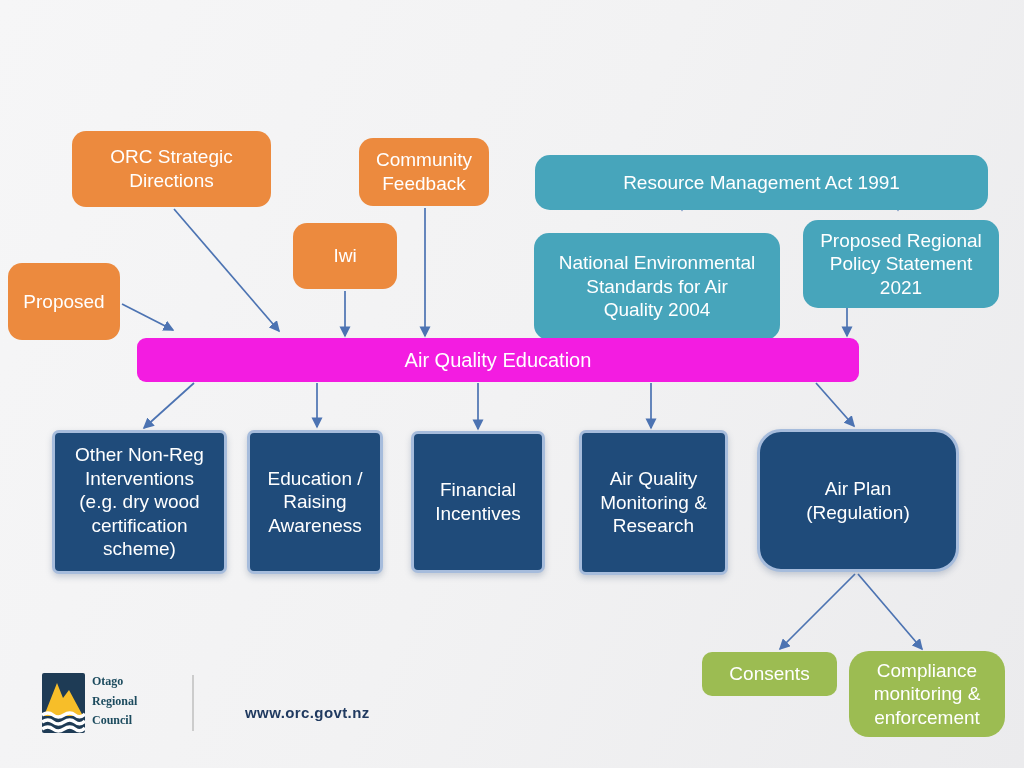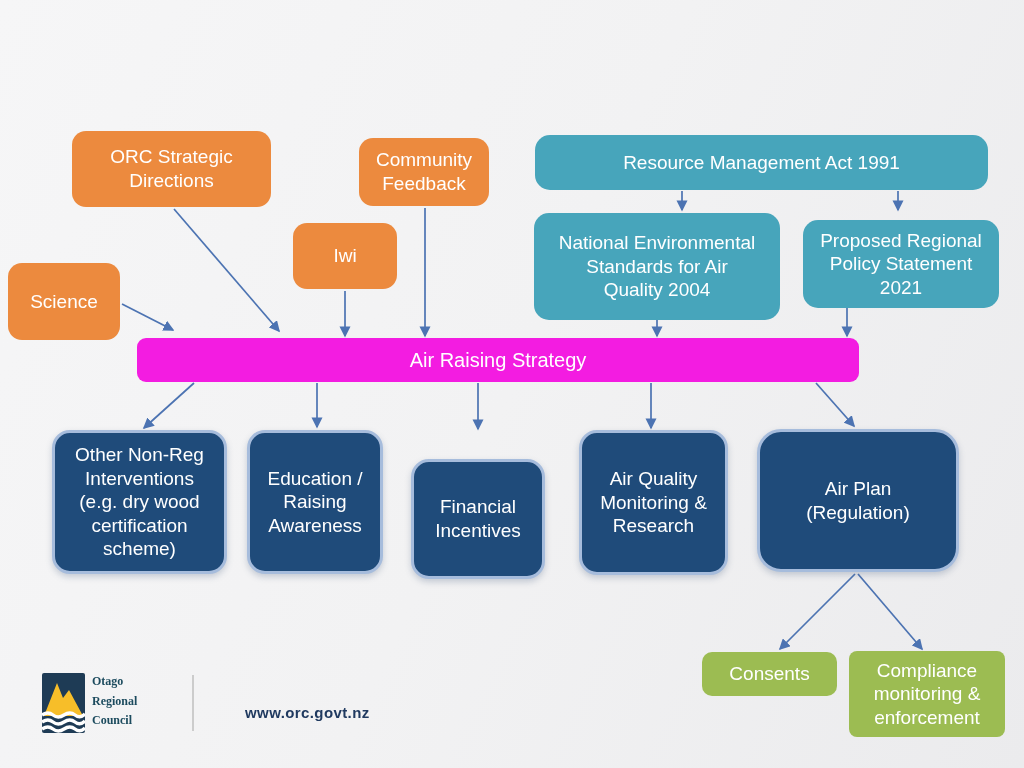--- a/index.html
+++ b/index.html
@@ -7,24 +7,24 @@
     position:relative;width:1024px;height:768px;overflow:hidden;
     background:linear-gradient(115deg,#f6f6f7 0%,#f2f2f3 50%,#ebebed 100%);
     font-family:"Liberation Sans",sans-serif;
   }
   .node{
     position:absolute;display:flex;align-items:center;justify-content:center;
     text-align:center;color:#ffffff;box-sizing:border-box;
     font-size:19px;line-height:1.24;
   }
   .orange{background:#ec8a3e;border-radius:14px;text-align:center;}
-  .teal{background:#47a5bb;border-radius:15px;}
+  .teal{background:#47a5bb;border-radius:15px;margin-top:20px;}
   .strategy{background:#f31ce1;border-radius:9px;font-size:20px;}
   .navy{
-    background:#1f4b7a;border:3px solid #a6bcdc;border-radius:18px;
+    background:#1f4b7a;border:3px solid #a6bcdc;border-radius:7px;
     box-shadow:0 3px 6px rgba(90,110,140,0.30);
   }
   .green{background:#9cbc52;border-radius:10px;}
   .arrows{position:absolute;left:0;top:0;pointer-events:none;}
   .arrows line{stroke:#4c73b2;stroke-width:1.7;}
   .footer{position:absolute;left:0;top:0;width:1024px;height:768px;pointer-events:none;}
   .logo-mark{position:absolute;left:42px;top:673px;}
   .org-name{
     position:absolute;left:92px;top:672px;
     font-family:Liberation Serif, serif;font-weight:700;
@@ -67,57 +67,57 @@
   <div class="node orange" style="left:72px;top:131px;width:199px;height:76px;padding:0 12px;">
     <span>ORC Strategic Directions</span>
   </div>
   <div class="node orange" style="left:359px;top:138px;width:130px;height:68px;padding:17px 8px;">
     <span>Community Feedback</span>
   </div>
   <div class="node orange" style="left:293px;top:223px;width:104px;height:66px;">
     <span>Iwi</span>
   </div>
   <div class="node orange" style="left:8px;top:263px;width:112px;height:77px;">
-    <span>Science</span>
+    <span>Proposed</span>
   </div>
 
   <div class="node teal" style="left:535px;top:135px;width:453px;height:55px;">
     <span>Resource Management Act 1991</span>
   </div>
   <div class="node teal" style="left:534px;top:213px;width:246px;height:107px;padding:0 22px;">
     <span>National Environmental Standards for Air Quality 2004</span>
   </div>
-  <div class="node teal" style="left:803px;top:220px;width:196px;height:88px;padding:0 12px;justify-content:flex-end;">
+  <div class="node teal" style="left:803px;top:200px;width:196px;height:88px;padding:0 12px;justify-content:flex-end;">
     <span>Proposed Regional Policy Statement 2021</span>
   </div>
 
   <div class="node strategy" style="left:137px;top:338px;width:722px;height:44px;">
-    <span>Air Raising Strategy</span>
+    <span>Air Quality Education</span>
   </div>
 
   <div class="node navy" style="left:52px;top:430px;width:175px;height:144px;padding:0 19px;">
     <span>Other Non-Reg Interventions (e.g. dry wood certification scheme)</span>
   </div>
   <div class="node navy" style="left:247px;top:430px;width:136px;height:144px;padding:0 10px;">
     <span>Education / Raising Awareness</span>
   </div>
-  <div class="node navy" style="left:411px;top:431px;width:134px;height:120px;padding:0 3px;margin-top:28px;">
+  <div class="node navy" style="left:411px;top:431px;width:134px;height:142px;padding:0 3px;">
     <span>Financial Incentives</span>
   </div>
   <div class="node navy" style="left:579px;top:430px;width:149px;height:145px;padding:0 14px;">
     <span>Air Quality Monitoring &amp; Research</span>
   </div>
   <div class="node navy" style="left:757px;top:429px;width:202px;height:143px;padding:0 20px;border-radius:24px;">
     <span>Air Plan (Regulation)</span>
   </div>
 
   <div class="node green" style="left:702px;top:652px;width:135px;height:44px;">
     <span>Consents</span>
   </div>
-  <div class="node green" style="left:849px;top:651px;width:156px;height:86px;padding:0 12px;border-radius:8px;">
+  <div class="node green" style="left:849px;top:651px;width:156px;height:86px;padding:0 12px;border-radius:20px;">
     <span>Compliance monitoring &amp; enforcement</span>
   </div>
 
   <div class="footer">
     <svg class="logo-mark" width="43" height="60" viewBox="0 0 43 60">
       <rect x="0" y="0" width="43" height="60" rx="2" fill="#1e3b55"></rect>
       <polygon points="2,43 15,10 21,25 27,17 41,43" fill="#f7be29"></polygon>
       <path d="M0,42 Q6,38 11,42 T22,42 T33,42 T43,41" fill="none" stroke="#ffffff" stroke-width="3.4"></path>
       <path d="M0,49 Q6,45 11,49 T22,49 T33,49 T43,48" fill="none" stroke="#ffffff" stroke-width="3.4"></path>
       <path d="M0,56 Q6,52 11,56 T22,56 T33,56 T43,55" fill="none" stroke="#ffffff" stroke-width="3.4"></path>

